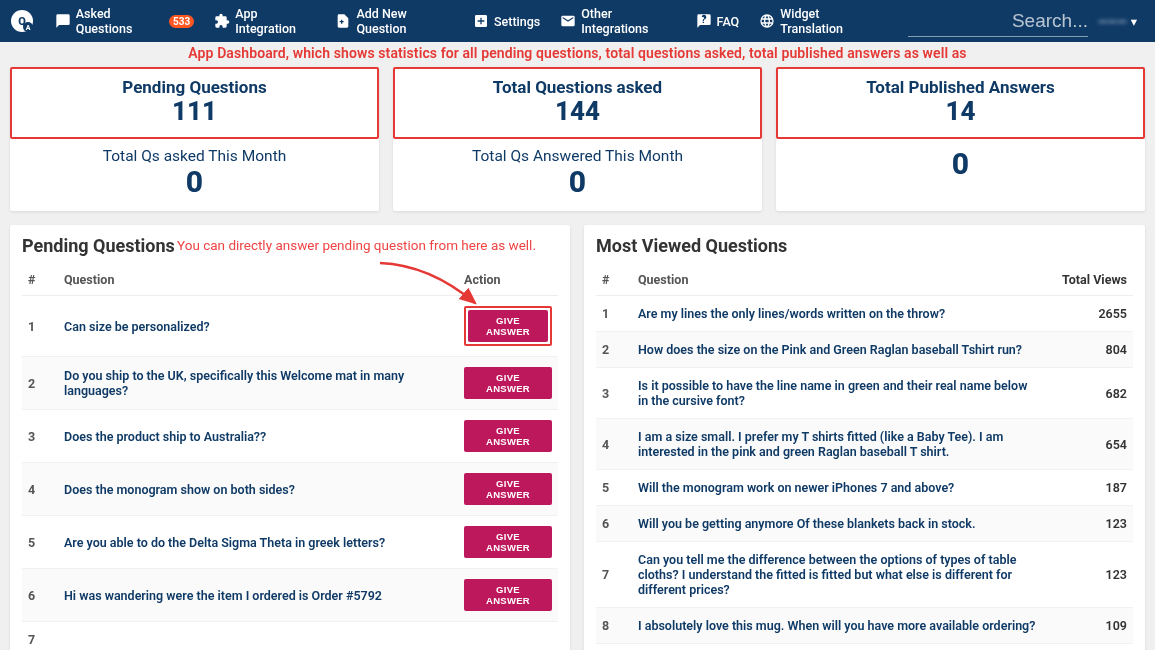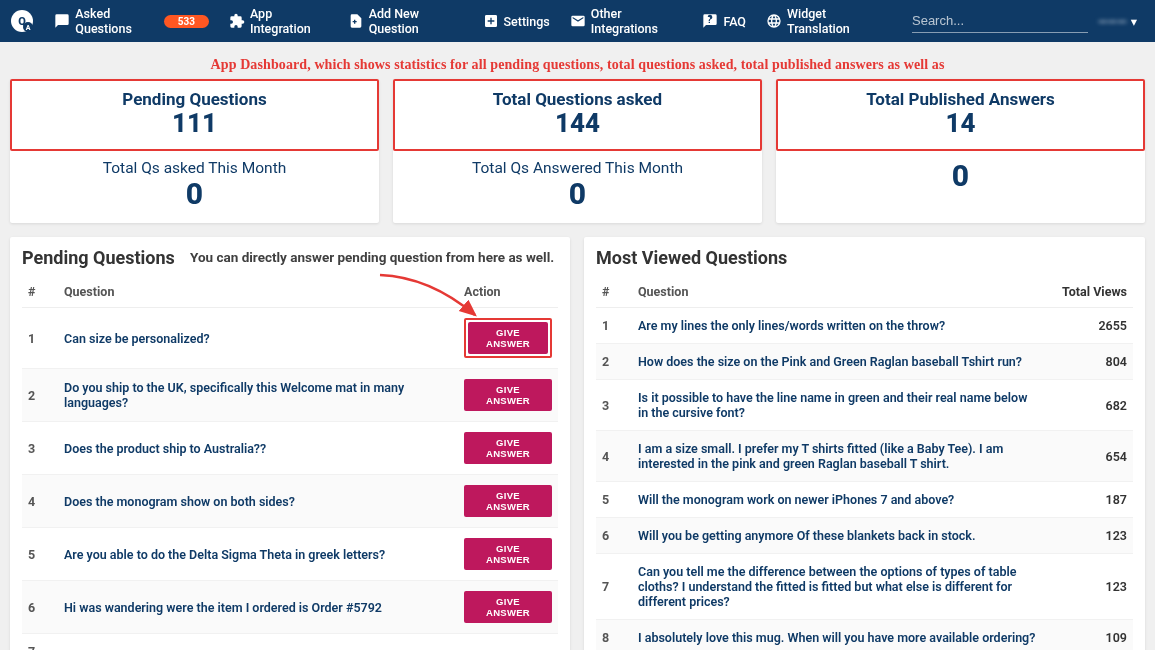--- a/index.html
+++ b/index.html
@@ -5,47 +5,47 @@
 * { margin: 0; padding: 0; box-sizing: border-box; }
 body { font-family: -apple-system, BlinkMacSystemFont, "Segoe UI", Roboto, Arial, sans-serif; background: #f0f0f0; width: 1155px; height: 650px; overflow: hidden; }
 
 
 .navbar { background: #0f3a66; height: 42px; display: flex; align-items: center; padding: 0 8px; color: #fff; }
 .nav-logo { width: 30px; height: 30px; margin-right: 8px; display:flex; align-items:center; justify-content:center;}
 .nav-logo svg { width:24px; height:24px; }
 .nav-items { display: flex; align-items: center; gap: 0; }
 .nav-item { display: flex; align-items: center; gap: 5px; padding: 0 10px; font-size: 12.5px; cursor: pointer; height: 54px; font-weight:500;}
 .nav-item .ico { display:inline-flex; width:16px; height:16px; }
-.badge { background: #ff5722; color: #fff; border-radius: 9px; padding: 1px 14px; font-size: 10px; font-weight: bold; margin-left: 2px; text-align: right;}
-.searchbox { margin-left: 20px; background: transparent; border: none; border-bottom: 1px solid rgba(255,255,255,0.5); color: #fff; padding: 4px 0; width: 180px; font-size: 13px; outline:none;}
+.badge { background: #ff5722; color: #fff; border-radius: 9px; padding: 1px 4px; font-size: 10px; font-weight: bold; margin-left: 2px; text-align: right;}
+.searchbox { margin-left: 20px; background: transparent; border: none; border-bottom: 1px solid rgba(255,255,255,0.5); color: #fff; padding: 4px 0; width: 180px; font-size: 19px; outline:none;text-align:right;}
 .searchbox::placeholder { color: rgba(255,255,255,0.7); }
 .nav-spacer { flex:1; }
 .user-drop { display:flex; align-items:center; gap:4px; padding:0 10px; cursor:pointer; font-size:12.5px;}
 .user-drop .blur { filter: blur(2px); color:#cfd8e3; font-weight:600;}
 
 
-.annot-banner { color:#e53935; font-size:14px; font-weight:600; text-align:center; padding: 15px 0 6px; letter-spacing:0.1px;font-family:Liberation Serif, serif;}
+.annot-banner { color:#e53935; font-size:14px; font-weight:600; text-align:center; padding: 3px 0 6px; letter-spacing:0.1px;}
 
 
 .stats-row { display:flex; gap:14px; padding:0 10px; }
 .stat-card { flex:1; background:#fff; border-radius:2px; box-shadow:0 1px 3px rgba(0,0,0,0.1); }
 .stat-top { border:2px solid #e53935; border-radius:2px; padding:8px 0 10px; text-align:center; }
 .stat-label { color:#0f3a66; font-size:17px; font-weight:700; }
 .stat-value { color:#0f3a66; font-size:26px; font-weight:800; line-height:1.15; }
 .stat-bottom { padding:8px 0 12px; text-align:center; }
 .stat-label2 { color:#0f3a66; font-size:15.5px; font-weight:400; }
 .stat-value2 { color:#0f3a66; font-size:30px; font-weight:800; line-height:1.15;}
 
 
 .panels { display:flex; gap:14px; padding:14px 10px 0; }
 .panel { background:#fff; border-radius:2px; box-shadow:0 1px 3px rgba(0,0,0,0.1); padding:10px 12px 12px; }
 .panel-left { width:560px; position:relative;}
 .panel-right { flex:1; }
 .panel-title { font-size:18px; font-weight:700; color:#333; margin-bottom:6px;}
-.annot-inline { color:#404040; font-size:13.5px; font-weight:700; position:absolute; top:12px; left:180px; }
+.annot-inline { color:#ef4444; font-size:13.5px; font-weight:400; position:absolute; top:12px; left:167px; }
 .tbl { width:100%; border-collapse:collapse; font-size:12.5px; }
 .tbl th { text-align:left; font-weight:700; color:#555; padding:10px 6px 8px; border-bottom:1px solid #eee;}
 .tbl td { padding:10px 6px; vertical-align:middle; color:#0f3a66; font-weight:600; border-bottom:1px solid #f1f1f1;}
 .tbl td.idx, .tbl th.idx { width:36px; color:#555; font-weight:700;}
 .tbl td.act, .tbl th.act { width:100px; text-align:left;}
 .tbl td.views, .tbl th.views { width:90px; text-align:right; color:#333;}
 .tbl tbody tr:nth-child(even) td { background:#fafafa; }
 .qlink { color:#0f3a66; cursor:pointer; }
 .btn-answer { background:#be185d; color:#fff; border:none; border-radius:2px; padding:5px 9px; font-size:9.5px; font-weight:700; letter-spacing:0.3px; cursor:pointer;}
 .hl-first-action { border:2px solid #e53935; border-radius:2px; display:inline-block; padding:2px;}

